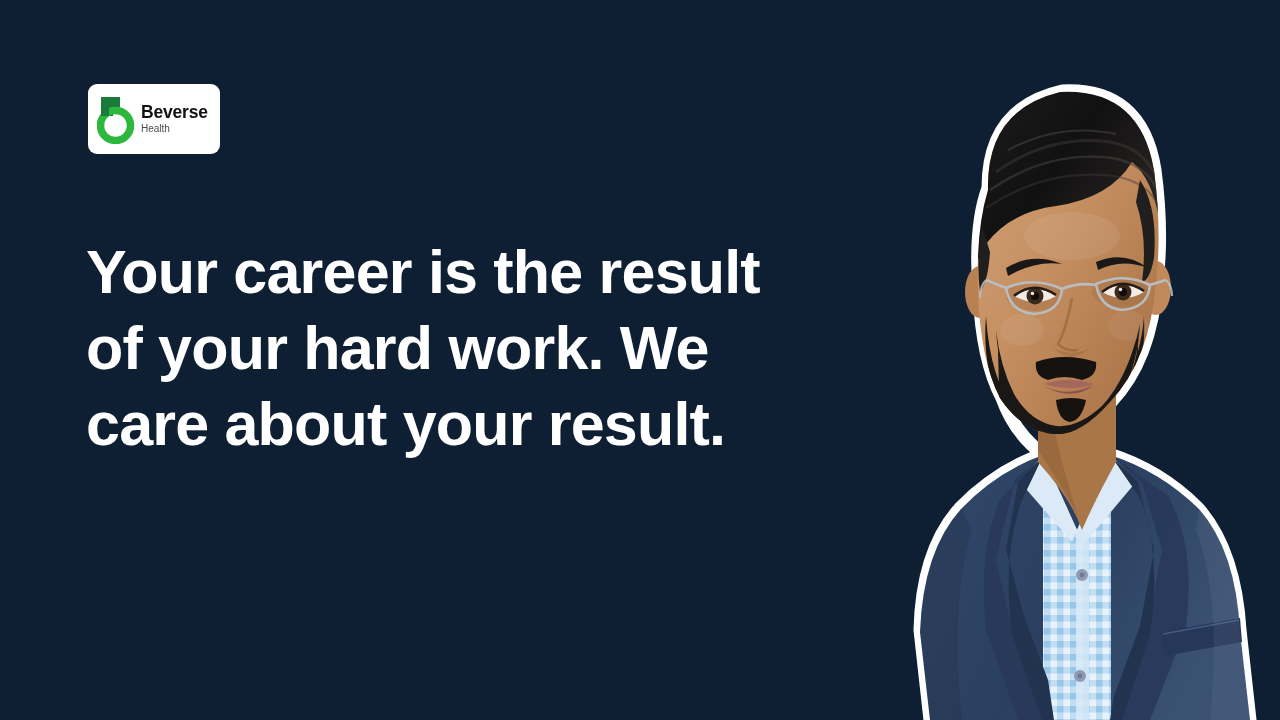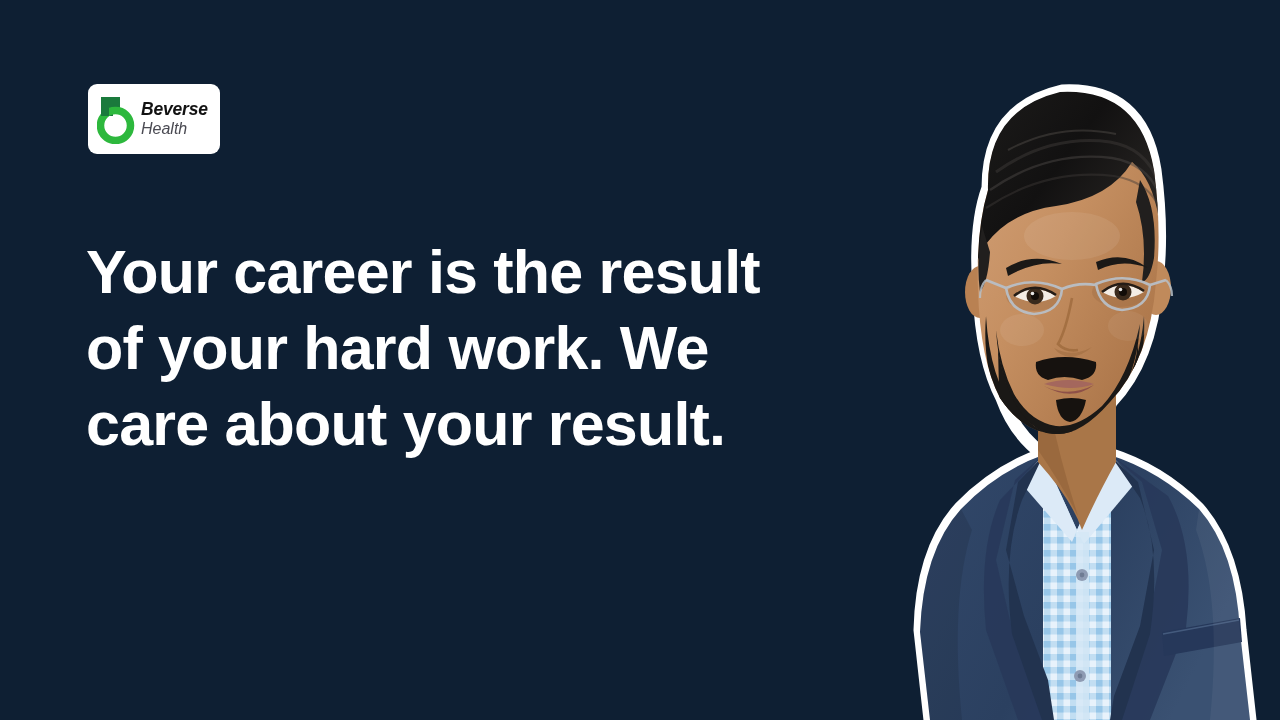--- a/index.html
+++ b/index.html
@@ -34,30 +34,29 @@
     width: 40px;
     height: 50px;
     flex: 0 0 auto;
   }
   #logo-wordmark {
     margin-left: 4px;
     display: flex;
     flex-direction: column;
     justify-content: center;
     line-height: 1;
-    font-style: italic;
   }
   #logo-name {
     font-size: 17.5px;
     font-weight: bold;
     color: #121212;
     letter-spacing: -0.2px;
   }
   #logo-tagline {
-    font-size: 16px;
+    font-size: 10px;
     font-weight: normal;
     color: #4a4a52;
     margin-top: 3px;
     letter-spacing: 0px;
   }
 
   
   #headline {
     position: absolute;
     left: 86px;

